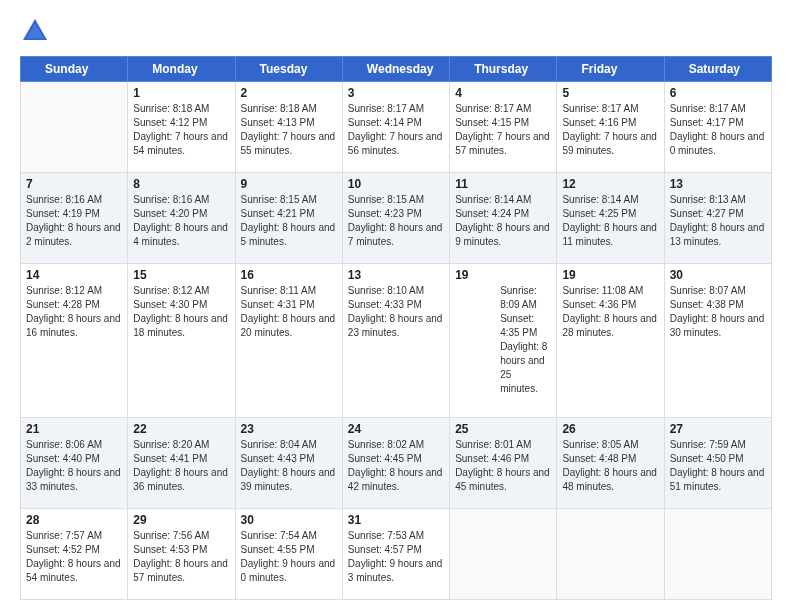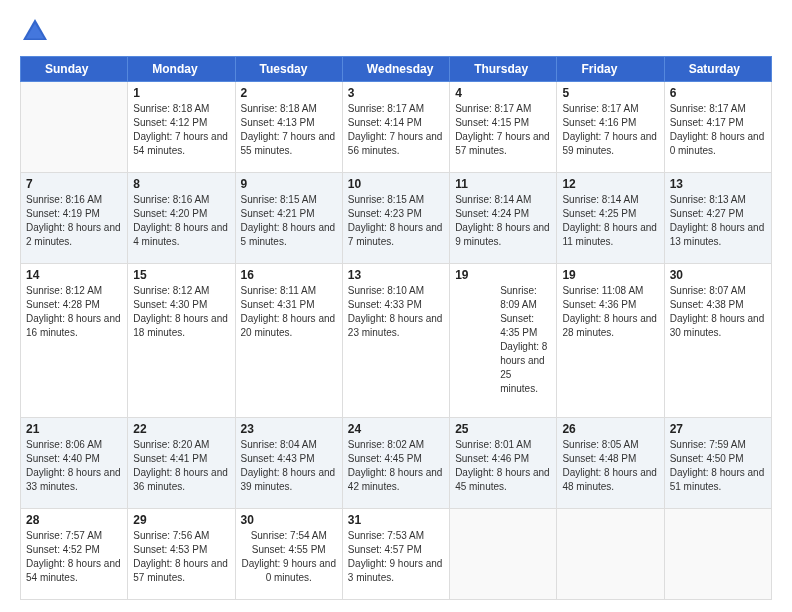--- a/index.html
+++ b/index.html
@@ -315,21 +315,21 @@
 Daylight: 8 hours and 54 minutes.</div>
           </td>
           <td>
             <span class="day-number">29</span>
             <div class="day-info" style="white-space: pre-line;">Sunrise: 7:56 AM
 Sunset: 4:53 PM
 Daylight: 8 hours and 57 minutes.</div>
           </td>
           <td>
             <span class="day-number">30</span>
-            <div class="day-info" style="white-space: pre-line; text-align: center;">Sunrise: 7:54 AM
+            <div class="day-info" style="white-space: pre-line;">Sunrise: 7:54 AM
 Sunset: 4:55 PM
 Daylight: 9 hours and 0 minutes.</div>
           </td>
           <td>
             <span class="day-number">31</span>
             <div class="day-info" style="white-space: pre-line;">Sunrise: 7:53 AM
 Sunset: 4:57 PM
 Daylight: 9 hours and 3 minutes.</div>
           </td>
           <td class="empty"></td>

